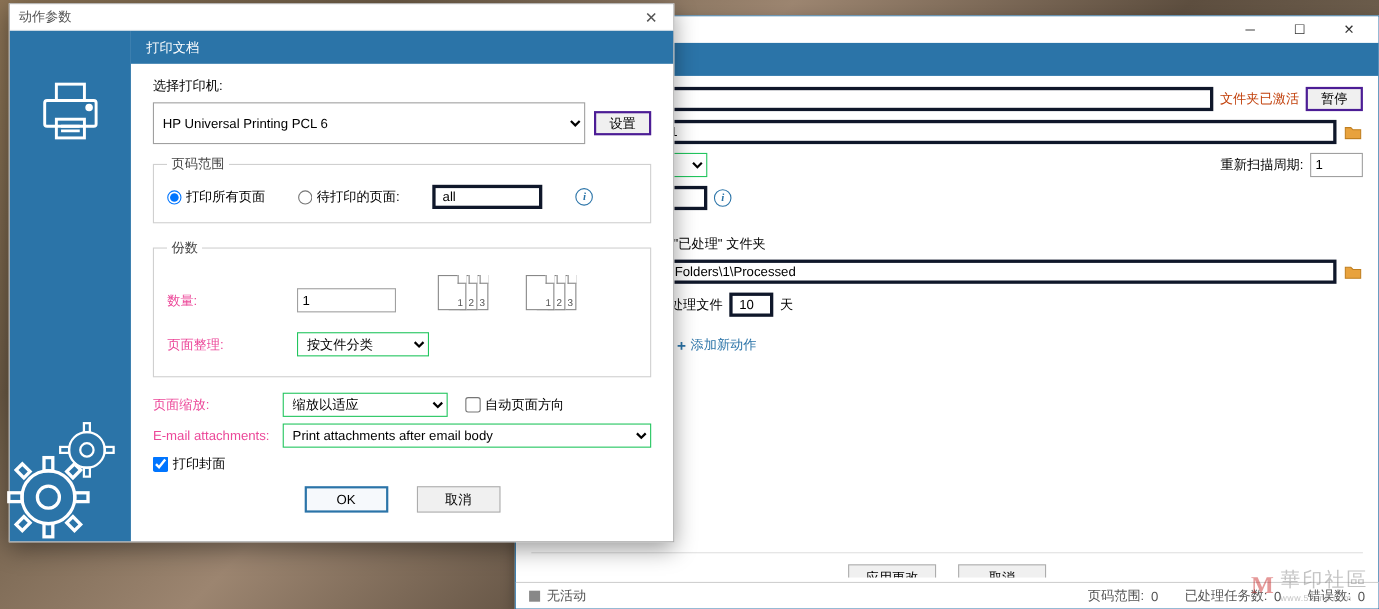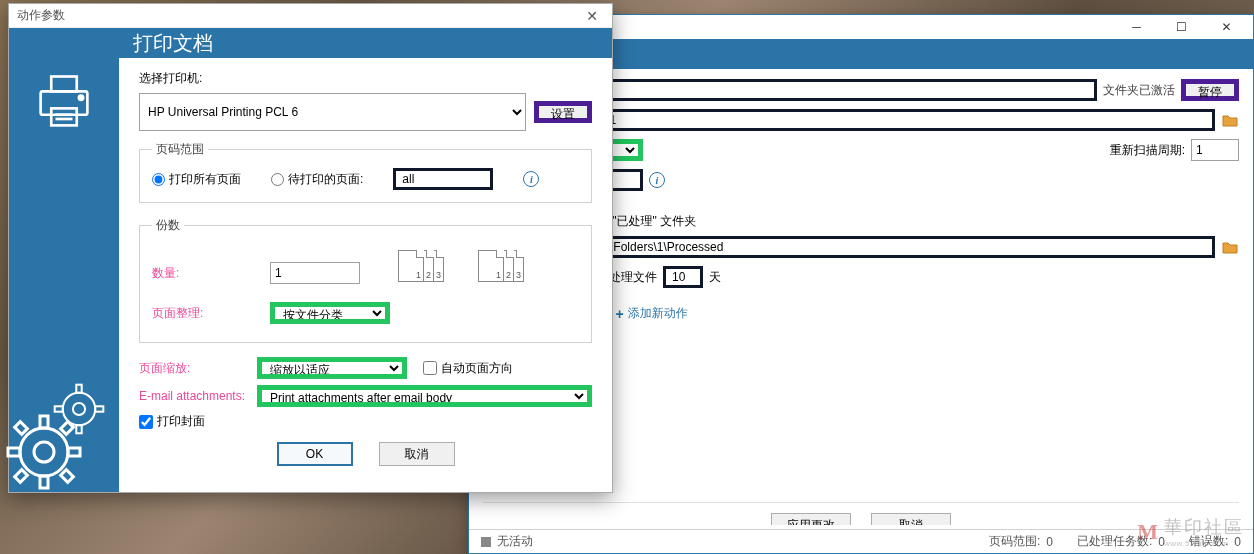--- a/index.html
+++ b/index.html
@@ -9,22 +9,22 @@
 .bg { position: absolute; inset: 0; background: linear-gradient(135deg, #8b7355 0%, #6b5a45 20%, #9c8570 40%, #5d4e3f 60%, #7a6b58 80%, #8c7d6a 100%); }
 
 
 .back-window { position: absolute; left: 468px; top: 14px; width: 786px; height: 540px; background: #fff; border: 1px solid #2b74a8; box-shadow: 0 4px 12px rgba(0,0,0,.3); }
 .back-titlebar { height: 24px; background: #fff; display: flex; align-items: center; justify-content: flex-end; padding: 0 4px; }
 .win-ctrl { width: 45px; height: 22px; display: flex; align-items: center; justify-content: center; color: #333; }
 .back-header { height: 30px; background: #2b74a8; color: #fff; display: flex; align-items: center; padding: 0 12px; font-size: 14px; }
 .back-body { padding: 10px 14px 0 14px; height: calc(100% - 54px - 28px); overflow: hidden; }
 .back-row { display: flex; align-items: center; margin-bottom: 8px; gap: 6px; }
 .back-input { border: 3px solid #0f172a; height: 22px; padding: 0 6px; background: #fff; }
-.green-text { color: #404040; }
-.btn-small { height: 22px; padding: 0 12px; background: #f0f0f0; border: 5px solid #4c1d95; text-align: right; }
+.green-text { color: #c2410c; }
+.btn-small { height: 22px; padding: 0 12px; background: #f0f0f0; border: 2px solid #4c1d95; text-align: right; }
 .folder-icon { width: 18px; height: 18px; display: inline-flex; align-items: center; justify-content: center; color: #e8a23d; }
 .info-icon { width: 16px; height: 16px; border-radius: 50%; border: 1px solid #2b74a8; color: #2b74a8; display: inline-flex; align-items: center; justify-content: center; font-size: 10px; font-style: italic; font-family: Georgia, serif; font-weight: bold; }
 .chk { display: flex; align-items: center; gap: 4px; }
 .chk input { width: 14px; height: 14px; }
 .tag { display: inline-flex; align-items: center; gap: 4px; border: 1px solid #c0c0c0; padding: 2px 6px; background: #fff; }
 .tag .x { color: #2b74a8; font-weight: bold; }
 .add-link { color: #2b74a8; display: inline-flex; align-items: center; gap: 4px; margin-left: 12px; }
 .add-link .plus { font-size: 14px; font-weight: bold; }
 .bottom-buttons { display: flex; justify-content: center; gap: 20px; padding: 10px 0; border-top: 1px solid #e0e0e0; margin-top: 150px; }
 .btn-main { width: 80px; height: 24px; background: #f0f0f0; border: 1px solid #adadad; }
@@ -40,35 +40,35 @@
 .wm-text .l2 { font-size: 8px; letter-spacing: .5px; }
 
 
 .modal { position: absolute; left: 8px; top: 3px; width: 605px; height: 490px; background: #fff; border: 1px solid #aaa; box-shadow: 0 6px 20px rgba(0,0,0,.4); z-index: 10; display: flex; flex-direction: column; }
 .modal-titlebar { height: 24px; display: flex; align-items: center; padding: 0 8px; color: #555; background: #fff; border-bottom: 1px solid #eee; }
 .modal-titlebar .spacer { flex: 1; }
 .close-x { width: 24px; text-align: center; color: #555; font-size: 14px; }
 .modal-split { flex: 1; display: flex; }
 .modal-left { width: 110px; background: #2b74a8; display: flex; flex-direction: column; align-items: center; padding-top: 40px; justify-content: space-between; }
 .modal-right { flex: 1; display: flex; flex-direction: column; }
-.modal-header { height: 30px; background: #2b74a8; color: #fff; display: flex; align-items: center; padding: 0 14px; font-size: 20px; }
+.modal-header { height: 30px; background: #2b74a8; color: #fff; display: flex; align-items: center; padding: 0 14px; font-size: 12px; }
 .modal-body { flex: 1; padding: 12px 20px 10px 20px; }
 .form-row { display: flex; align-items: center; gap: 8px; margin: 6px 0; }
 .label-cell { width: 110px; color: #ec4899; }
 .select-wide { flex: 1; height: 38px; border: 1px solid #a0a0a0; background: #fff; padding: 0 4px; }
 fieldset.fs { border: 1px solid #d0d0d0; padding: 10px 12px 12px 12px; margin: 10px 0 14px 0; }
 fieldset.fs legend { padding: 0 4px; color: #444; }
 .radio-row { display: flex; align-items: center; gap: 30px; }
 .radio-row label { display: flex; align-items: center; gap: 4px; }
 .copies-visual { display: inline-flex; gap: 30px; margin-left: 30px; }
 .stack { position: relative; width: 50px; height: 46px; }
 .sheet { position: absolute; width: 26px; height: 32px; border: 1px solid #888; background: #fff; color: #555; display: flex; align-items: flex-end; justify-content: flex-end; padding: 1px 2px; font-size: 9px; }
 .sheet .ear { position: absolute; top: -1px; right: -1px; width: 8px; height: 8px; border-left: 1px solid #888; border-bottom: 1px solid #888; background: #fff; }
 .spin { width: 90px; height: 22px; border: 1px solid #a0a0a0; padding: 0 4px; }
-select.sel { height: 22px; border: 5px solid #22c55e; background: #fff; padding: 0 4px; }
+select.sel { height: 22px; border: 1px solid #22c55e; background: #fff; padding: 0 4px; }
 .modal-buttons { display: flex; justify-content: center; gap: 26px; padding: 12px 0 16px 0; }
 .ok-btn { width: 76px; height: 24px; border: 2px solid #2b74a8; background: #f6f9fc; }
 .cancel-btn { width: 76px; height: 24px; border: 1px solid #adadad; background: #f0f0f0; }
 
 
 .printer-icon svg { stroke: #fff; fill: none; stroke-width: 2.5; }
 
 .gears { position: relative; width: 100px; height: 120px; margin-bottom: -10px; margin-left: -20px; }
 .gear { position: absolute; stroke: #fff; fill: none; stroke-width: 3; }
 

